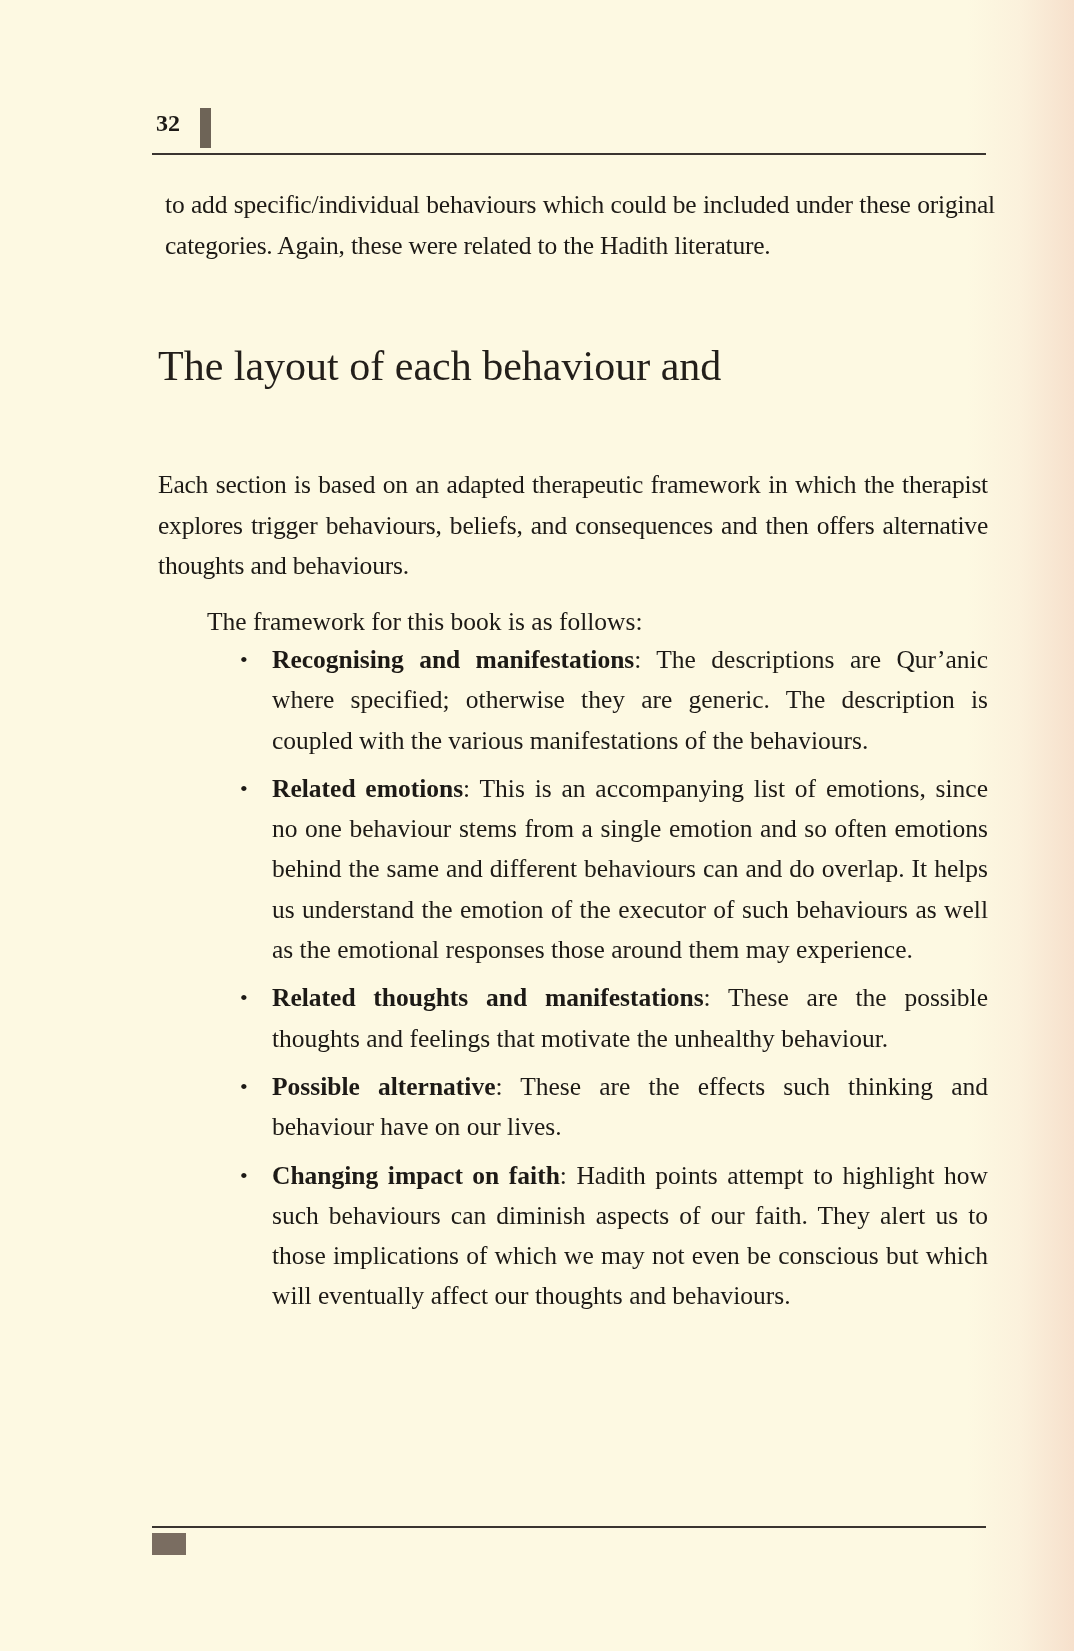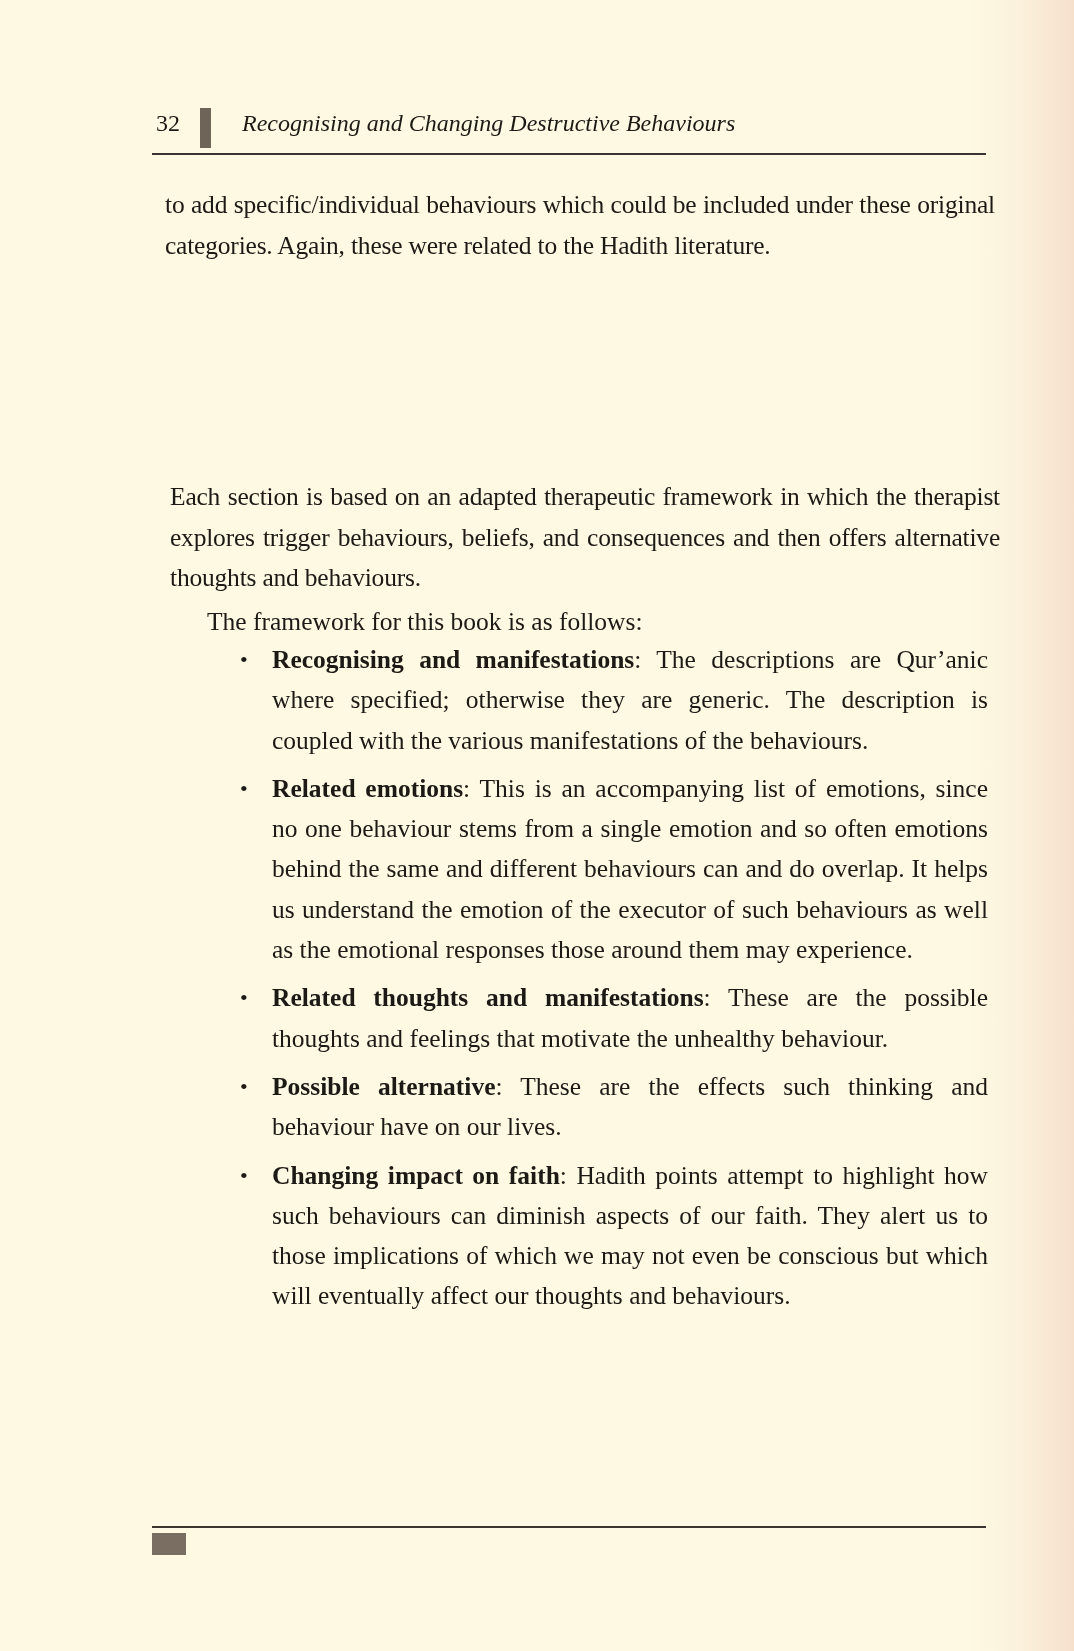--- a/index.html
+++ b/index.html
@@ -7,21 +7,21 @@
       width: 1074px; height: 1651px; overflow: hidden;
       background: linear-gradient(to right, #fdf9e2 0%, #fdf9e2 90%, #fbf1dc 95%, #f6e0cc 100%);
       position: relative;
       font-family: "Liberation Serif", serif;
       color: #1d1a16;
     }
     .header {
       position: absolute; left: 152px; top: 96px; width: 834px; height: 50px;
     }
     .page-num {
-      position: absolute; left: 4px; top: 14px; font-size: 24px;
+      position: absolute; left: 4px; top: 14px; font-size: 24px; font-weight: bold;
     }
     .header-bar {
       position: absolute; left: 48px; top: 12px; width: 11px; height: 40px; background: #6e6457;
     }
     .running-title {
       position: absolute; left: 90px; top: 14px; font-size: 24px; font-style: italic;
     }
     .header-rule {
       position: absolute; left: 152px; top: 153px; width: 834px; height: 2px; background: #3a3530;
     }
@@ -53,31 +53,30 @@
     .footer-block {
       position: absolute; left: 152px; top: 1533px; width: 34px; height: 22px; background: #7a6d61;
     }
   </style>
 </head>
 <body>
 
 <div class="header">
   <span class="page-num">32</span>
   <span class="header-bar"></span>
-  <span class="running-title">Recognising and Changing Destructive Behaviours</span>
 </div>
 <div class="header-rule"></div>
 
 <p class="body-text p1" style="margin:7px">to add specific/individual behaviours which could be included under these original categories. Again, these were related to the Hadith literature.</p>
 
 <h2 class="heading" style="margin:0;font-weight:normal">
-  <br>
+  <span>The layout of each behaviour and</span><br>
 </h2>
 
-<p class="body-text p2" style="margin:12px">Each section is based on an adapted therapeutic framework in which the therapist explores trigger behaviours, beliefs, and consequences and then offers alternative thoughts and behaviours.</p>
+<p class="body-text p2" style="margin:0">Each section is based on an adapted therapeutic framework in which the therapist explores trigger behaviours, beliefs, and consequences and then offers alternative thoughts and behaviours.</p>
 
 <p class="intro" style="margin:9px">The framework for this book is as follows:</p>
 
 <ul class="list">
   <li>
     <span class="bullet">•</span>
     <span class="term">Recognising and manifestations</span><span>: The descriptions are Qur’anic where specified; otherwise they are generic. The description is coupled with the various manifestations of the behaviours.</span>
   </li>
   <li>
     <span class="bullet">•</span>

